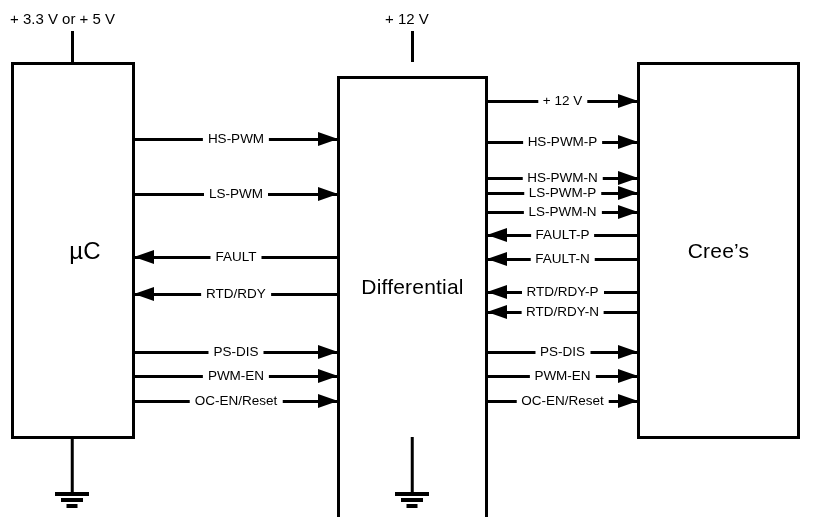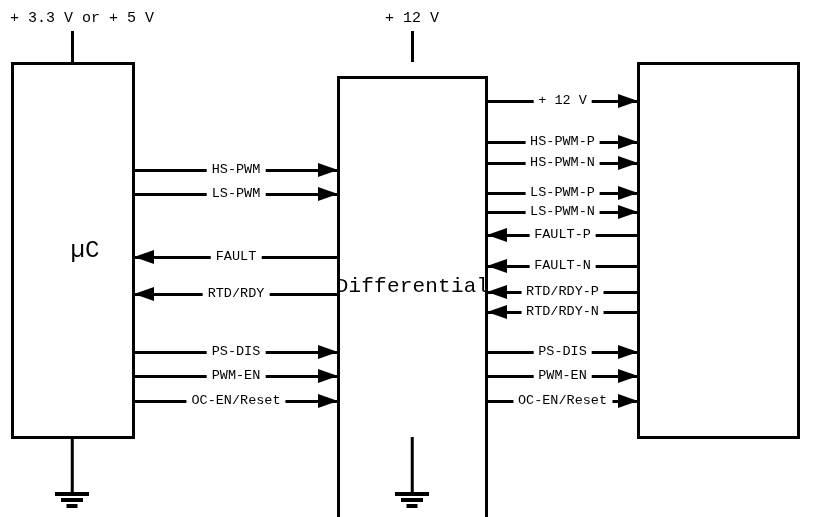--- a/index.html
+++ b/index.html
@@ -1,20 +1,20 @@
 <!DOCTYPE html>
 <html><head>
 <meta charset="utf-8">
 <style>
   html,body{margin:0;padding:0;background:#ffffff;}
   #canvas{
     position:relative;
     width:823px;height:517px;
     background:#ffffff;
-    font-family:Liberation Mono, monospace;
+    font-family:Liberation Sans, sans-serif;
     color:#000;
     overflow:hidden;
   }
   
   .block{
     position:absolute;
     border:3px solid #000;
     background:#fff;
     box-sizing:border-box;
     display:flex;
@@ -95,24 +95,25 @@
   </div>
 
   <div class="block" id="block-transceiver">
     <div class="block-label">
       <div>Differential</div>
     </div>
   </div>
 
   <div class="block" id="block-gatedriver">
     <div class="block-label">
+      <div>Cree’s</div>
     </div>
   </div>
 
-  <div class="wire wa dir-right" style="top:169px">
+  <div class="wire wa dir-right" style="top:138px">
     <span class="arrow"></span>
     <span class="wire-label">HS-PWM</span>
   </div>
   <div class="wire wa dir-right" style="top:193px">
     <span class="arrow"></span>
     <span class="wire-label">LS-PWM</span>
   </div>
   <div class="wire wa dir-left" style="top:256px">
     <span class="arrow"></span>
     <span class="wire-label">FAULT</span>
@@ -135,37 +136,37 @@
   </div>
 
   <div class="wire wb dir-right" style="top:100px">
     <span class="arrow"></span>
     <span class="wire-label">+ 12 V</span>
   </div>
   <div class="wire wb dir-right" style="top:141px">
     <span class="arrow"></span>
     <span class="wire-label">HS-PWM-P</span>
   </div>
-  <div class="wire wb dir-right" style="top:162px">
+  <div class="wire wb dir-right" style="top:177px">
     <span class="arrow"></span>
     <span class="wire-label">HS-PWM-N</span>
   </div>
   <div class="wire wb dir-right" style="top:192px">
     <span class="arrow"></span>
     <span class="wire-label">LS-PWM-P</span>
   </div>
   <div class="wire wb dir-right" style="top:211px">
     <span class="arrow"></span>
     <span class="wire-label">LS-PWM-N</span>
   </div>
   <div class="wire wb dir-left" style="top:234px">
     <span class="arrow"></span>
     <span class="wire-label">FAULT-P</span>
   </div>
-  <div class="wire wb dir-left" style="top:265px">
+  <div class="wire wb dir-left" style="top:258px">
     <span class="arrow"></span>
     <span class="wire-label">FAULT-N</span>
   </div>
   <div class="wire wb dir-left" style="top:291px">
     <span class="arrow"></span>
     <span class="wire-label">RTD/RDY-P</span>
   </div>
   <div class="wire wb dir-left" style="top:311px">
     <span class="arrow"></span>
     <span class="wire-label">RTD/RDY-N</span>

